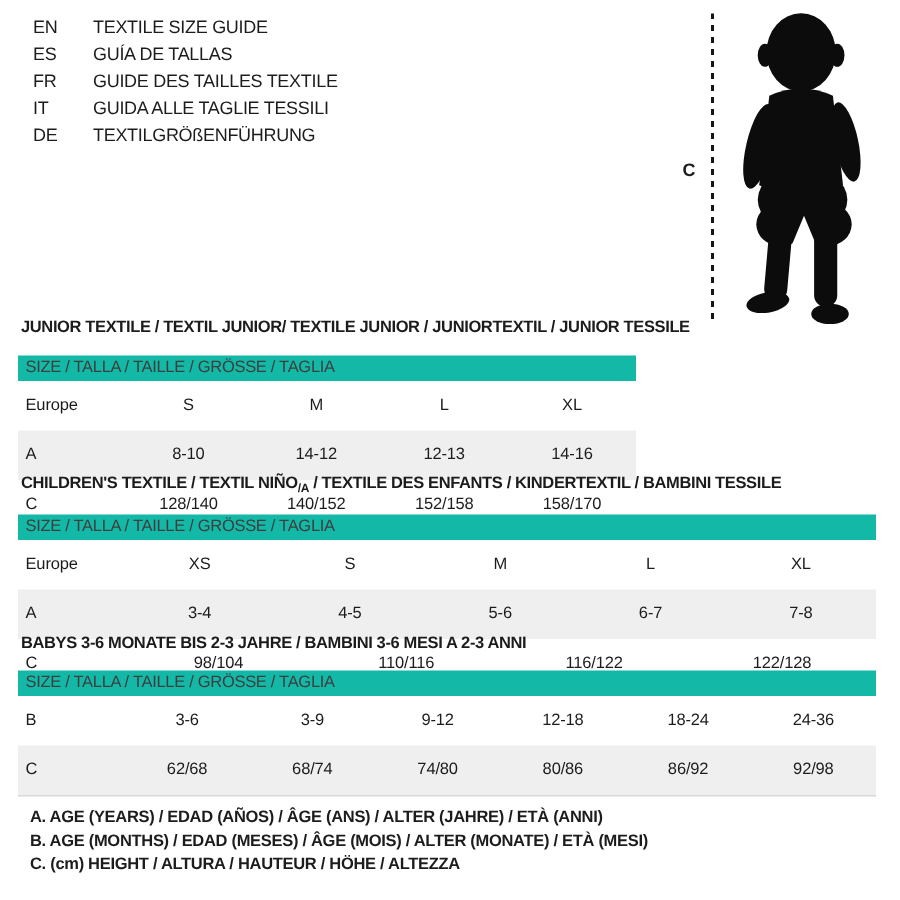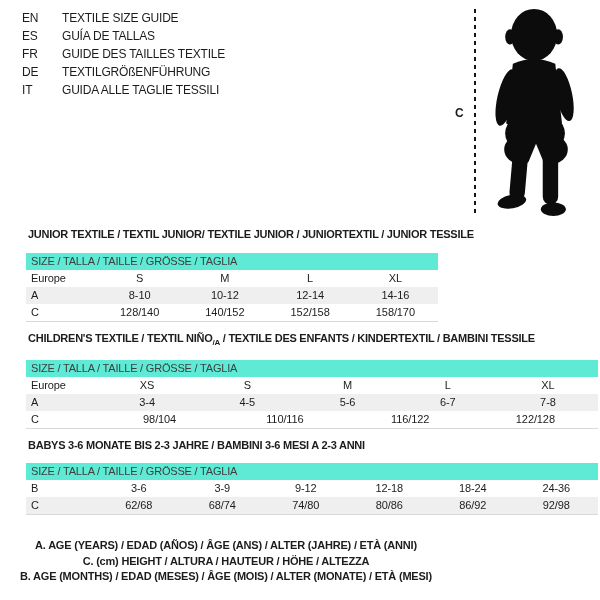--- a/index.html
+++ b/index.html
@@ -13,63 +13,63 @@
   .lang-code{width:40px;flex:0 0 40px;}
   
   .figure{position:absolute;top:6px;right:10px;width:135px;height:212px;}
   .dash-line{
     position:absolute;left:19px;top:3px;height:204px;width:2px;
     background:repeating-linear-gradient(#161616 0 4px,transparent 4px 8px);
   }
   .measure-label{position:absolute;left:0px;top:100px;font-size:12px;font-weight:700;}
   .baby-svg{position:absolute;left:28px;top:0;width:106px;height:212px;}
   
-  .section{position:absolute;left:26px;margin-top:16px;}
+  .section{position:absolute;left:12px;}
   #sec1{top:212px;width:412px;}
   #sec2{top:316px;width:572px;}
   #sec3{top:422px;width:572px;}
   .section-title{font-size:11px;font-weight:700;letter-spacing:-0.25px;margin:0 2px 13px 2px;white-space:nowrap;}
   #sec3 .section-title{margin-bottom:10px;line-height:14.5px;white-space:normal;}
   .title-sub{font-size:8px;vertical-align:sub;}
   .table{border-bottom:1px solid #d8d8d8;}
   .size-bar{
-    height:17px;line-height:17px;background:#5eead4;color:#3e3e3e;
+    height:17px;line-height:17px;background:#14b8a6;color:#3e3e3e;
     font-size:11px;padding-left:5px;letter-spacing:-0.2px;
   }
-  .trow{display:flex;height:17px;line-height:17px;font-size:11px;letter-spacing:-0.1px;}
+  .trow{display:flex;height:33px;line-height:17px;font-size:11px;letter-spacing:-0.1px;align-items:center;}
   .trow .lbl{flex:0 0 66px;width:66px;padding-left:5px;text-align:left;}
   .trow .cell{flex:1;text-align:center;}
   .trow.shaded{background:#efefef;}
   
   .notes{position:absolute;left:20px;top:538px;}
-  .note-line{font-size:11px;font-weight:700;line-height:15.5px;letter-spacing:-0.2px;white-space:nowrap;text-align:center;}
+  .note-line{font-size:11px;font-weight:700;line-height:15.5px;letter-spacing:-0.2px;white-space:nowrap;}
 </style>
 </head>
 <body>
 
 <div class="lang-list">
   <div class="lang-row">
     <span class="lang-code">EN</span>
     <span class="lang-title">TEXTILE SIZE GUIDE</span>
   </div>
   <div class="lang-row">
     <span class="lang-code">ES</span>
     <span class="lang-title">GUÍA DE TALLAS</span>
   </div>
   <div class="lang-row">
     <span class="lang-code">FR</span>
     <span class="lang-title">GUIDE DES TAILLES TEXTILE</span>
   </div>
   <div class="lang-row">
+    <span class="lang-code">IT</span>
+    <span class="lang-title">GUIDA ALLE TAGLIE TESSILI</span>
+  </div>
+  <div class="lang-row">
     <span class="lang-code">DE</span>
     <span class="lang-title">TEXTILGRÖßENFÜHRUNG</span>
-  </div>
-  <div class="lang-row">
-    <span class="lang-code">IT</span>
-    <span class="lang-title">GUIDA ALLE TAGLIE TESSILI</span>
   </div>
 </div>
 
 <div class="figure">
   <span class="measure-label">C</span>
   <div class="dash-line"></div>
   <svg class="baby-svg" viewBox="0 0 110 220" xmlns="http://www.w3.org/2000/svg">
     <g fill="#0c0c0c">
       <ellipse cx="53" cy="30" rx="24" ry="27"></ellipse>
       <ellipse cx="28" cy="32" rx="5" ry="8"></ellipse>
@@ -96,22 +96,22 @@
     <div class="trow">
       <span class="lbl">Europe</span>
       <span class="cell">S</span>
       <span class="cell">M</span>
       <span class="cell">L</span>
       <span class="cell">XL</span>
     </div>
     <div class="trow shaded">
       <span class="lbl">A</span>
       <span class="cell">8-10</span>
-      <span class="cell">10-12</span>
-      <span class="cell">12-14</span>
+      <span class="cell">14-12</span>
+      <span class="cell">12-13</span>
       <span class="cell">14-16</span>
     </div>
     <div class="trow">
       <span class="lbl">C</span>
       <span class="cell">128/140</span>
       <span class="cell">140/152</span>
       <span class="cell">152/158</span>
       <span class="cell">158/170</span>
     </div>
   </div>
@@ -169,15 +169,15 @@
       <span class="cell">74/80</span>
       <span class="cell">80/86</span>
       <span class="cell">86/92</span>
       <span class="cell">92/98</span>
     </div>
   </div>
 </div>
 
 <div class="notes">
   <div class="note-line">A. AGE (YEARS) / EDAD (AÑOS) / ÂGE (ANS) / ALTER (JAHRE) / ETÀ (ANNI)</div>
+  <div class="note-line">B. AGE (MONTHS) / EDAD (MESES) / ÂGE (MOIS) / ALTER (MONATE) / ETÀ (MESI)</div>
   <div class="note-line">C. (cm) HEIGHT / ALTURA / HAUTEUR / HÖHE / ALTEZZA</div>
-  <div class="note-line">B. AGE (MONTHS) / EDAD (MESES) / ÂGE (MOIS) / ALTER (MONATE) / ETÀ (MESI)</div>
 </div>
 
 </body></html>

